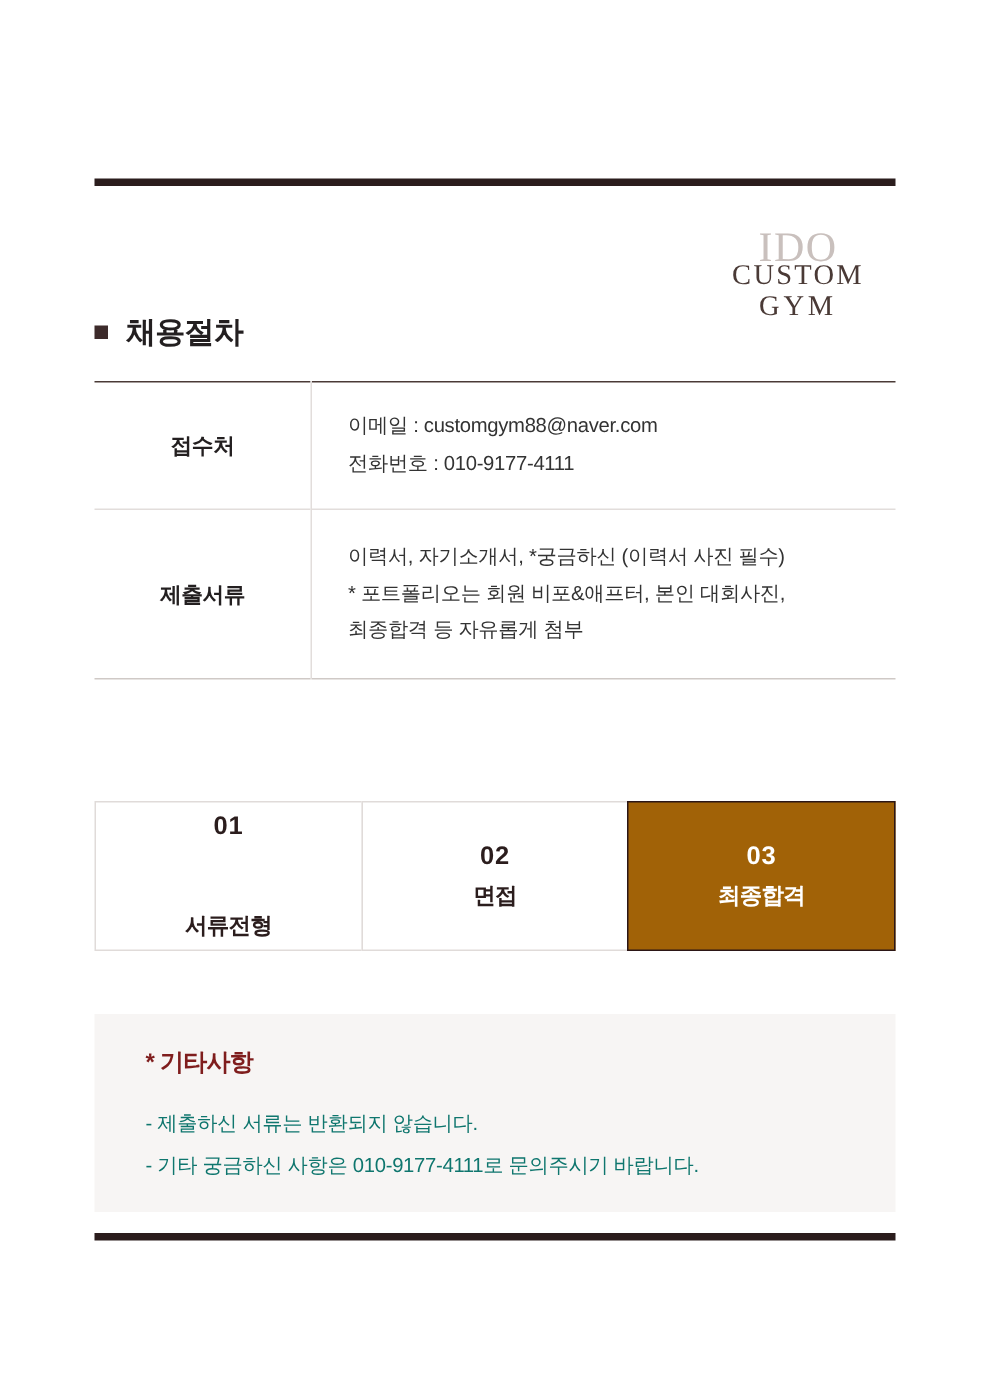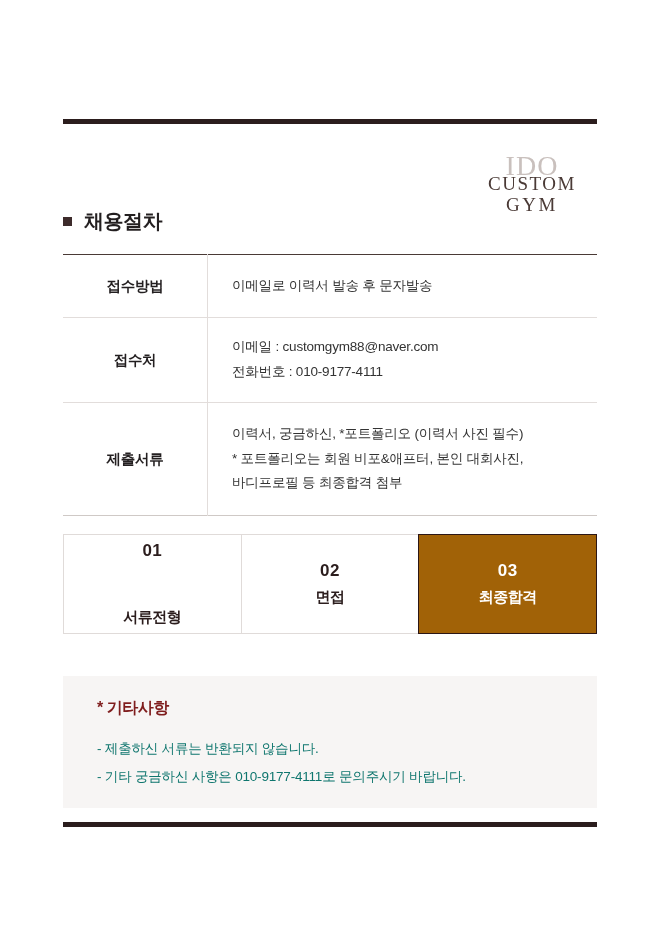--- a/index.html
+++ b/index.html
@@ -208,39 +208,33 @@
     <div class="logo-bot">GYM</div>
   </div>
 
   <div class="section-heading">
     <span class="bullet"></span>
     <span class="heading-text">채용절차</span>
   </div>
 
   <table class="info-table">
     <tbody>
-      <tr class="row-1">
-        <th>접수방법</th>
-        <td>
-          <div class="line">이메일로 이력서 발송 후 문자발송</div>
-        </td>
-      </tr>
       <tr class="row-2">
         <th>접수처</th>
         <td>
           <div class="line">이메일 : customgym88@naver.com</div>
           <div class="line">전화번호 : 010-9177-4111</div>
         </td>
       </tr>
       <tr class="row-3">
         <th>제출서류</th>
         <td>
-          <div class="line">이력서, 궁금하신, *포트폴리오 (이력서 사진 필수)</div>
+          <div class="line">이력서, 자기소개서, *궁금하신 (이력서 사진 필수)</div>
           <div class="line">* 포트폴리오는 회원 비포&amp;애프터, 본인 대회사진,</div>
-          <div class="line">바디프로필 등 최종합격 첨부</div>
+          <div class="line">최종합격 등 자유롭게 첨부</div>
         </td>
       </tr>
     </tbody>
   </table>
 
   <div class="steps">
     <div class="step">
       <div class="step-num">01</div>
       <div class="step-label">서류전형</div>
     </div>

